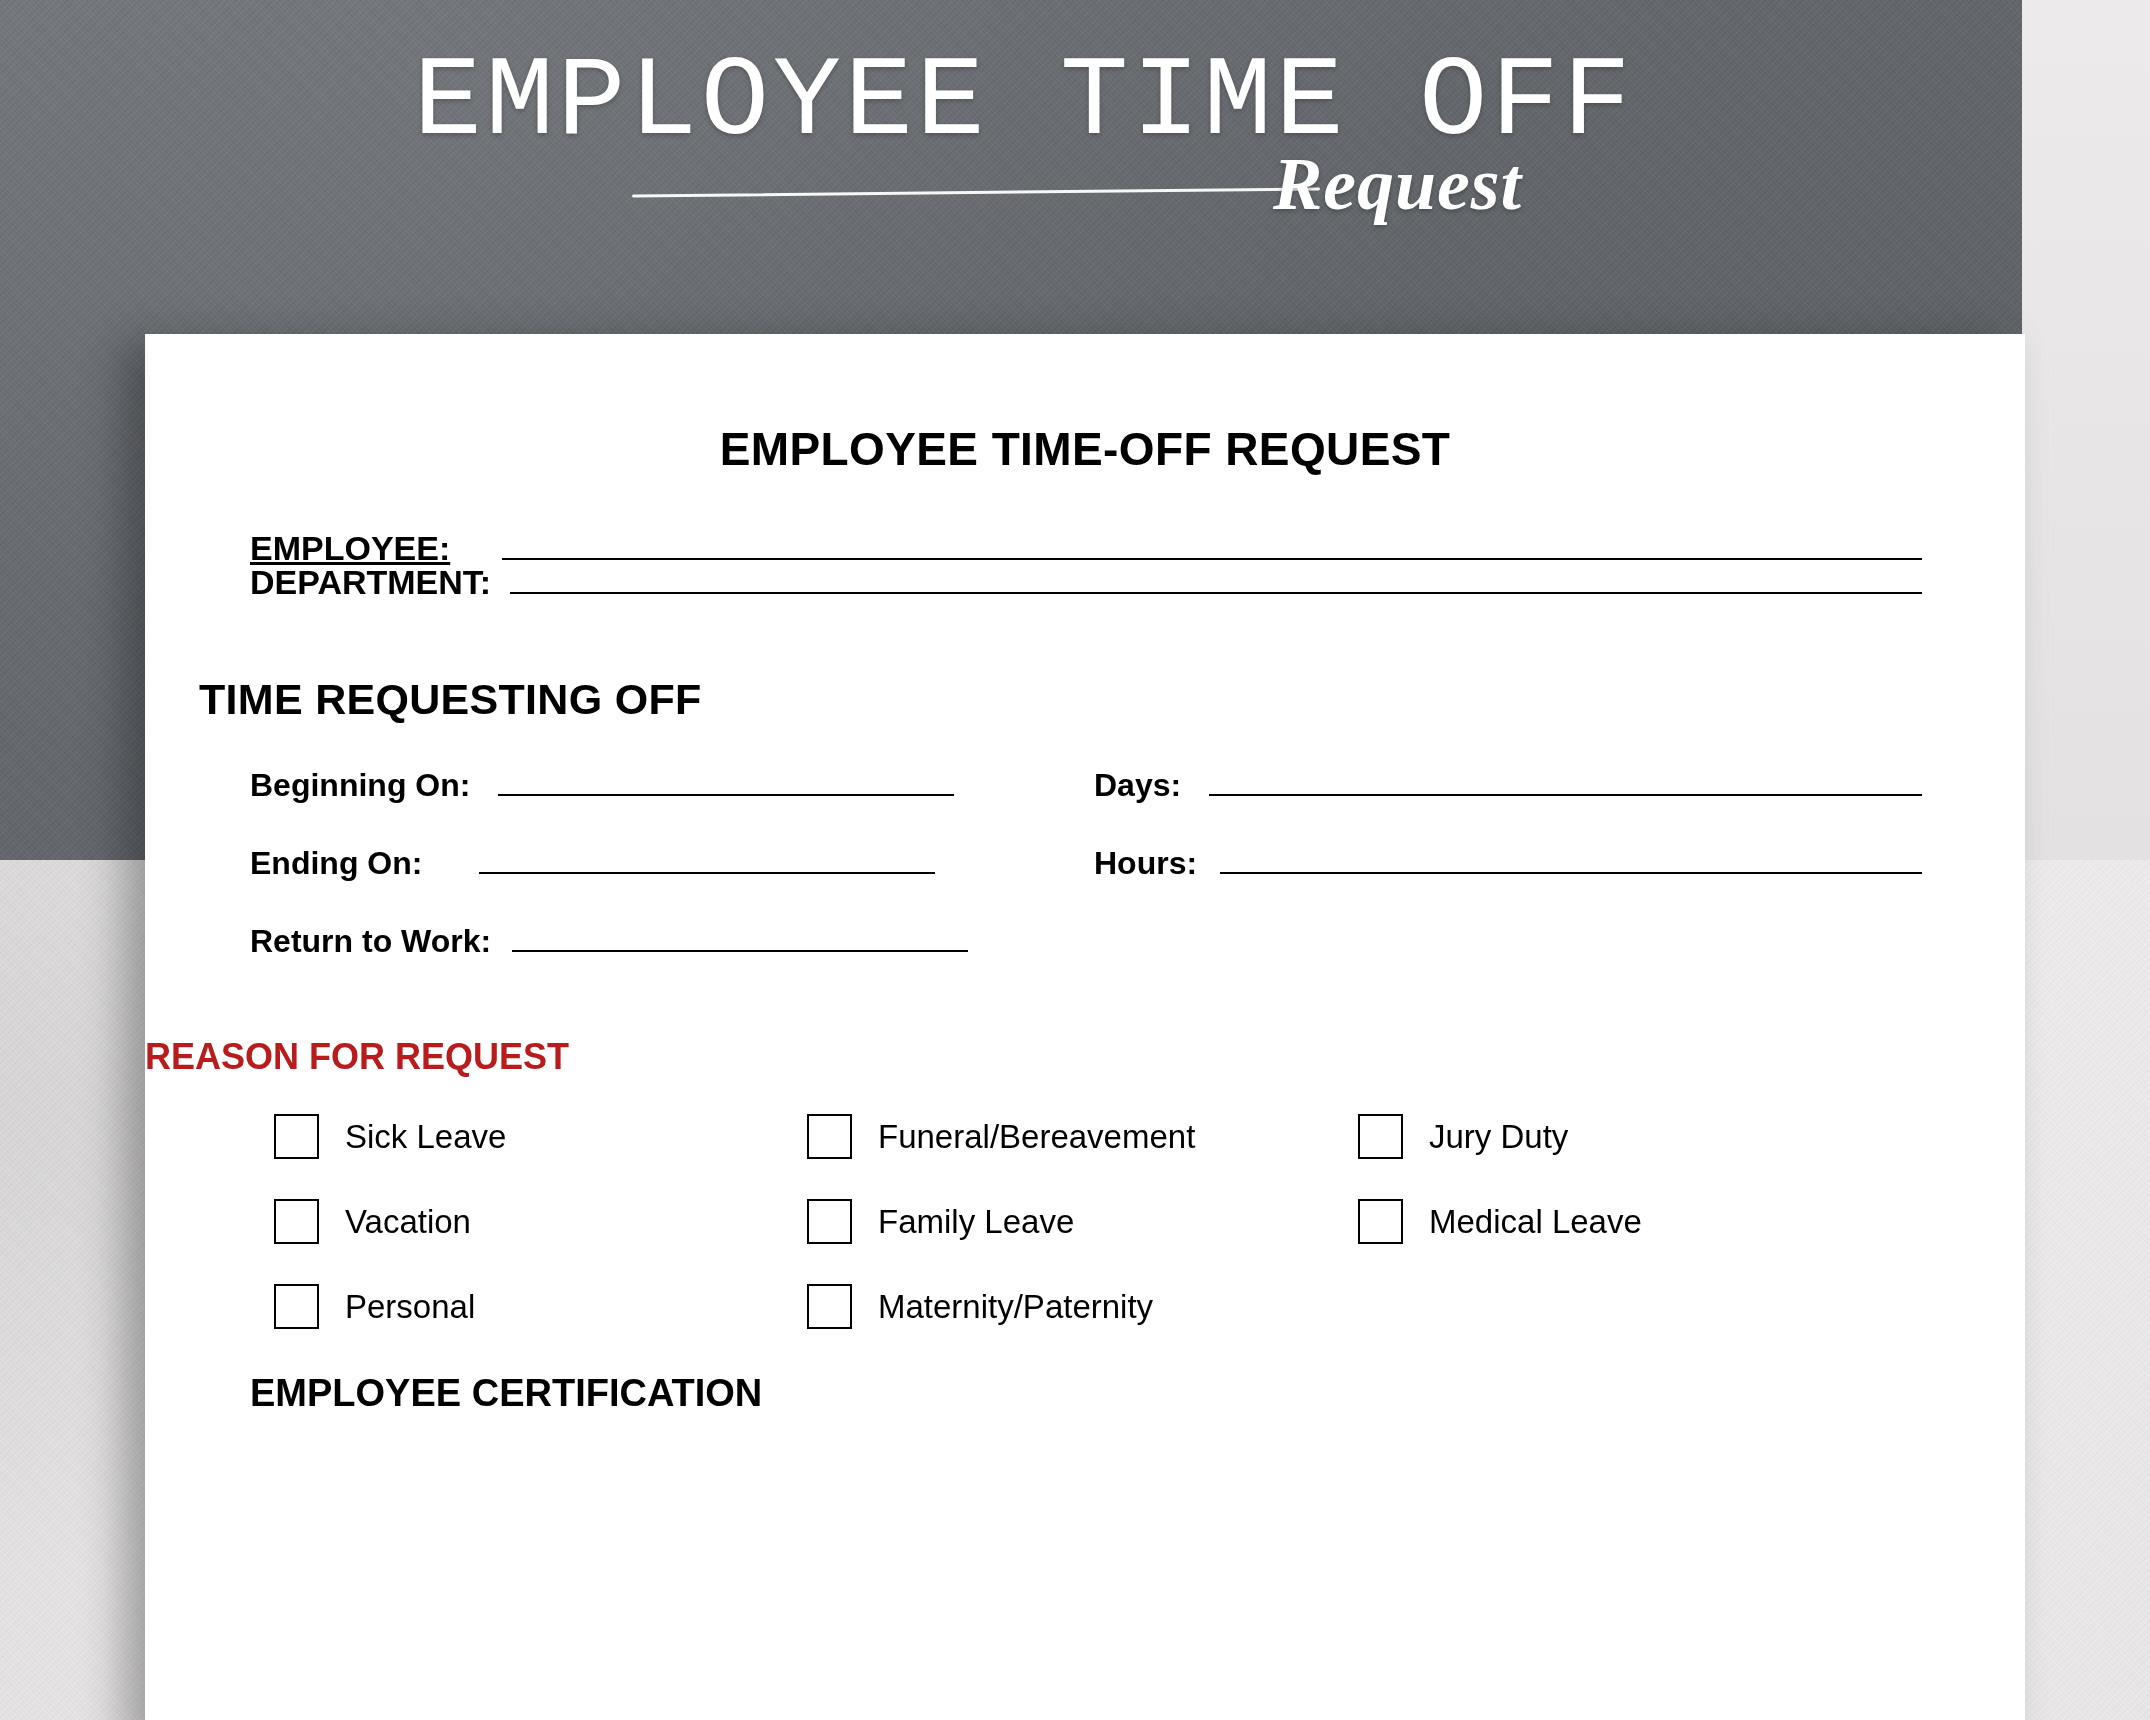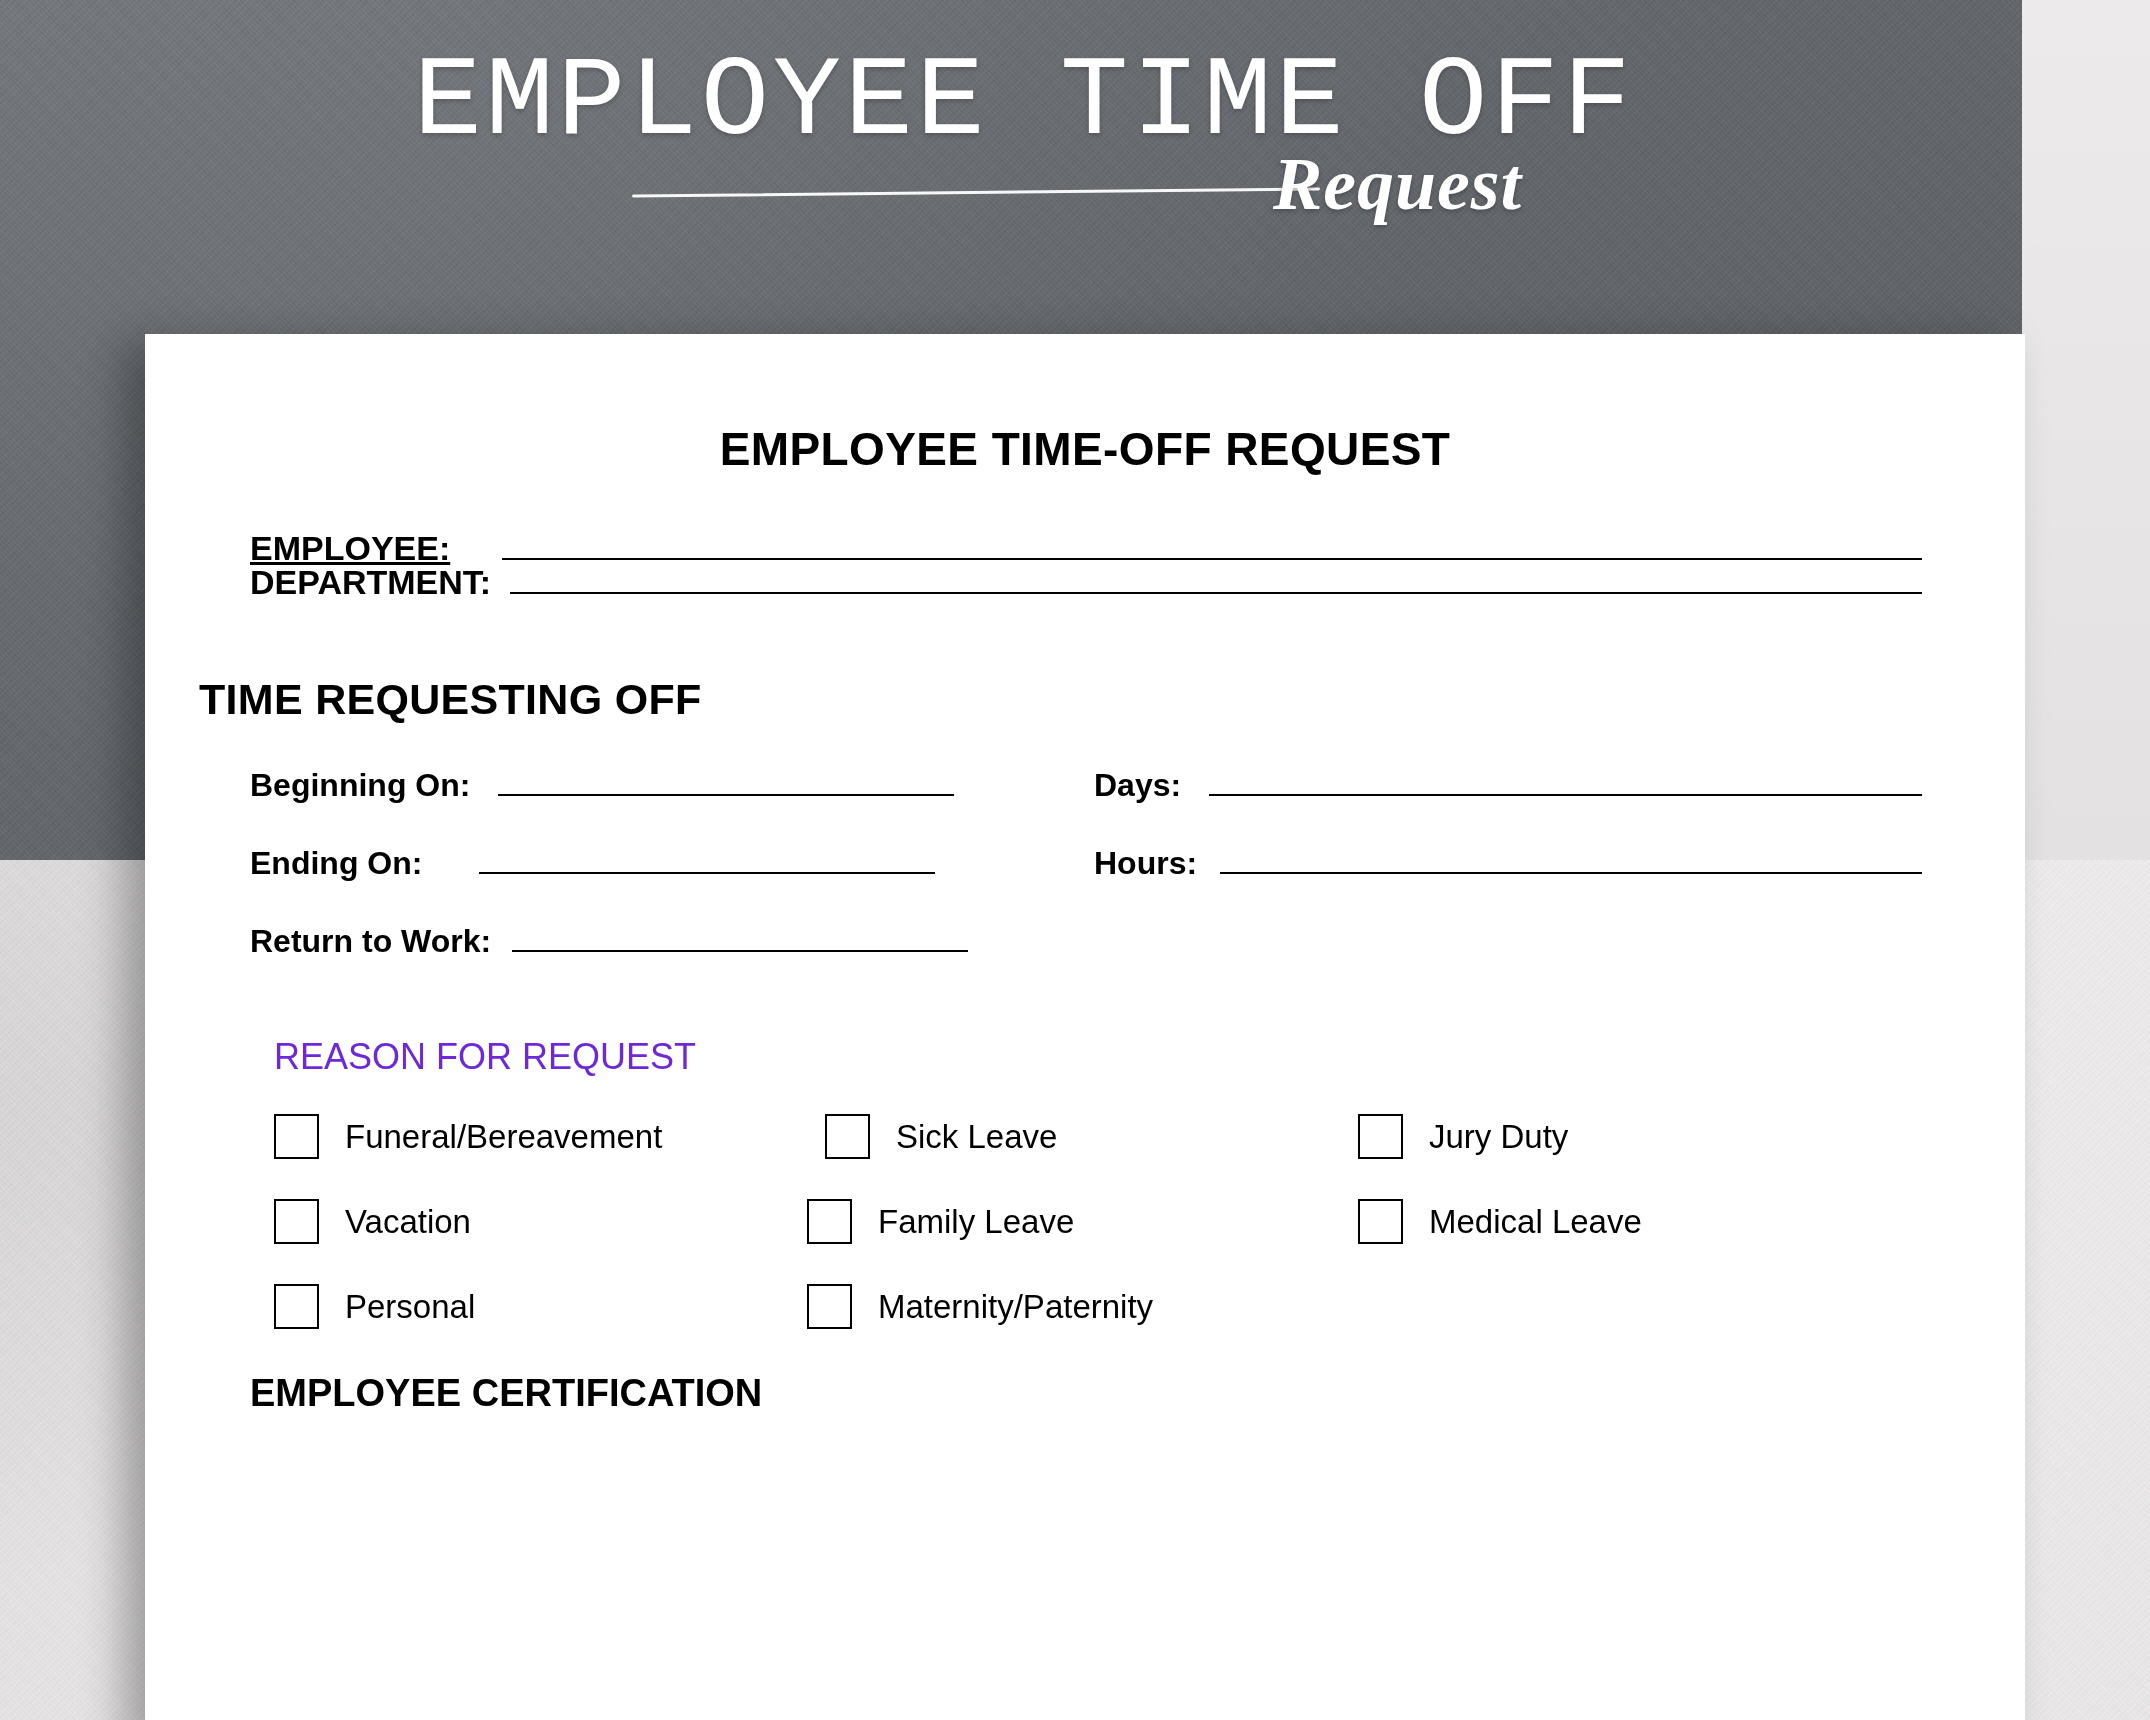--- a/index.html
+++ b/index.html
@@ -197,24 +197,23 @@
   .lbl-sm {
     font-size: 32px;
     font-weight: bold;
     color: #000;
     white-space: nowrap;
     line-height: 1;
   }
 
   
   .reason-head {
-    margin-left: 129px;
     font-size: 36px;
-    font-weight: normal;
-    color: #6d28d9;
+    font-weight: bold;
+    color: #b91c1c;
   }
   .checks {
     margin-left: 129px;
     margin-right: 103px;
     margin-top: 36px;
   }
   .check-row {
     display: flex;
     margin-bottom: 40px;
   }
@@ -326,27 +325,27 @@
         <div class="col-right"></div>
       </div>
 
       <div style="height:79px"></div>
 
       <div class="reason-head">REASON FOR REQUEST</div>
 
       <div class="checks">
 
         <div class="check-row">
+          <div class="check-cell c1">
+            <span class="checkbox"></span>
+            <span class="check-label">Sick Leave</span>
+          </div>
           <div class="check-cell c2">
             <span class="checkbox"></span>
             <span class="check-label">Funeral/Bereavement</span>
-          </div>
-          <div class="check-cell c1">
-            <span class="checkbox"></span>
-            <span class="check-label">Sick Leave</span>
           </div>
           <div class="check-cell c3">
             <span class="checkbox"></span>
             <span class="check-label">Jury Duty</span>
           </div>
         </div>
 
         <div class="check-row">
           <div class="check-cell c1">
             <span class="checkbox"></span>

